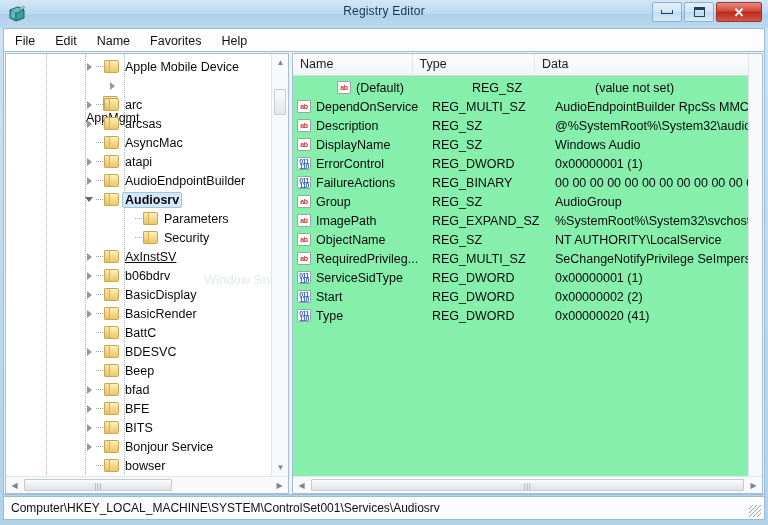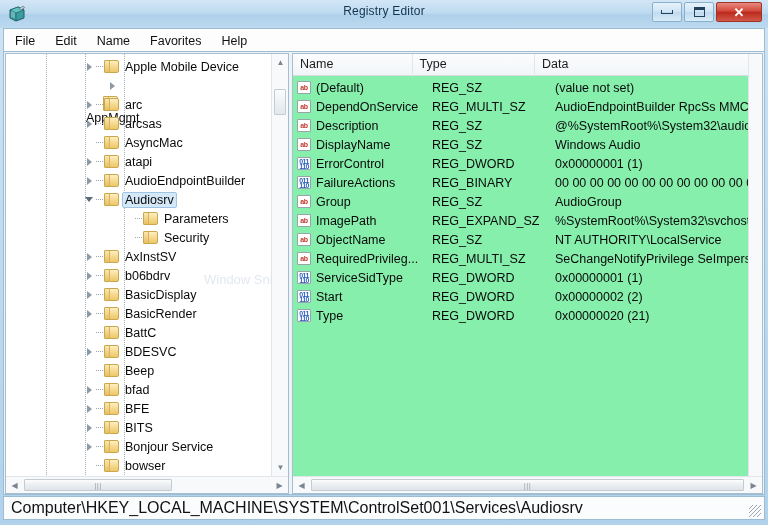--- a/index.html
+++ b/index.html
@@ -104,21 +104,21 @@
     position: relative; box-sizing: border-box;
   }
   .folder::before {
     content:""; position:absolute; left:0; top:0; width:5px; height:100%;
     background: linear-gradient(180deg,#fbe7ae 0%,#e8bf63 100%);
     border-right: 1px solid #d6b45f; box-sizing: border-box;
   }
   .tlabel { padding: 0 2px; }
   .tnode.selected .tlabel {
     background: #d4e8f8; border: 1px solid #9dc4e4;
-    padding: 0 2px; border-radius: 2px; margin-left: -1px;
+    padding: 0 2px; border-radius: 2px; margin-left: -1px; font-weight: bold;
   }
   .guide {
     position: absolute; top: 0; bottom: 0; width: 1px;
     background-image: linear-gradient(to bottom,#a9b2ba 1px, transparent 1px);
     background-size: 1px 2px;
   }
   .watermark {
     position: absolute; left: 198px; top: 218px; font-size: 13px;
     color: #e2e8ee; white-space: nowrap; pointer-events: none;
   }
@@ -188,21 +188,21 @@
     position: absolute; left: 50%; top: 50%; transform: translate(-50%,-50%);
     color: #98a2ab; font-size: 8px; letter-spacing: .5px;
   }
 
   
   .statusbar {
     position: absolute; left: 3px; top: 496px; width: 762px; height: 24px;
     background: #fbfcfd; border: 1px solid #9cbcd4; box-sizing: border-box;
     display: flex; align-items: center;
   }
-  .status-text { font-size: 16px; color: #111; padding-left: 7px; white-space: nowrap; }
+  .status-text { font-size: 12px; color: #111; padding-left: 7px; white-space: nowrap; }
   .resize-grip {
     position: absolute; right: 3px; bottom: 2px; width: 12px; height: 12px;
     background-image:
       linear-gradient(135deg, transparent 45%, #9aa5ae 45%, #9aa5ae 55%, transparent 55%);
     background-size: 4px 4px;
   }
 </style>
 </head>
 <body>
 
@@ -301,21 +301,21 @@
               <div class="dots"></div>
               <div class="folder"></div>
               <div class="tlabel">Parameters</div>
             </div>
             <div class="tnode" style="top: 174px; left: 117px;">
               <div class="arrow "></div>
               <div class="dots"></div>
               <div class="folder"></div>
               <div class="tlabel">Security</div>
             </div>
-            <div class="tnode" style="top: 193px; left: 78px;">
+            <div class="tnode" style="top: 193px; left: 78px; text-decoration: underline;">
               <div class="arrow collapsed"></div>
               <div class="dots"></div>
               <div class="folder"></div>
               <div class="tlabel">AxInstSV</div>
             </div>
             <div class="tnode" style="top: 212px; left: 78px;">
               <div class="arrow collapsed"></div>
               <div class="dots"></div>
               <div class="folder"></div>
               <div class="tlabel">b06bdrv</div>
@@ -401,21 +401,21 @@
       </div>
     </div>
 
     <div class="list-pane">
       <div class="lv-header" id="lvheader">
           <div class="lv-col" style="width: 120px;">Name</div>
           <div class="lv-col" style="width: 123px;">Type</div>
           <div class="lv-col" style="width: 228px;">Data</div>
         </div>
       <div class="lv-body" id="lvbody">
-          <div class="lrow" style="top: 2px;">
+          <div class="lrow" style="top: 2px; padding-left: 40px;">
             <div class="vicon ab">ab</div>
             <div class="cell-name">(Default)</div>
             <div class="cell-type">REG_SZ</div>
             <div class="cell-data">(value not set)</div>
           </div>
           <div class="lrow" style="top: 21px;">
             <div class="vicon ab">ab</div>
             <div class="cell-name">DependOnService</div>
             <div class="cell-type">REG_MULTI_SZ</div>
             <div class="cell-data">AudioEndpointBuilder RpcSs MMCSS</div>
@@ -492,21 +492,21 @@
             <div class="cell-type">REG_DWORD</div>
             <div class="cell-data">0x00000002 (2)</div>
           </div>
           <div class="lrow" style="top: 230px;">
             <div class="vicon bin">
               <span>011</span>
               <span>110</span>
             </div>
             <div class="cell-name">Type</div>
             <div class="cell-type">REG_DWORD</div>
-            <div class="cell-data">0x00000020 (21)</div>
+            <div class="cell-data">0x00000020 (41)</div>
           </div>
         </div>
       <div class="sb-v" style="width:14px"></div>
       <div class="sb-h">
         <div class="sb-arrow" style="left:0">◀</div>
         <div class="sb-thumb horiz" style="top:2px;bottom:2px;left:18px;right:18px">
           <div class="grip">|||</div>
         </div>
         <div class="sb-arrow" style="right:0">▶</div>
       </div>

